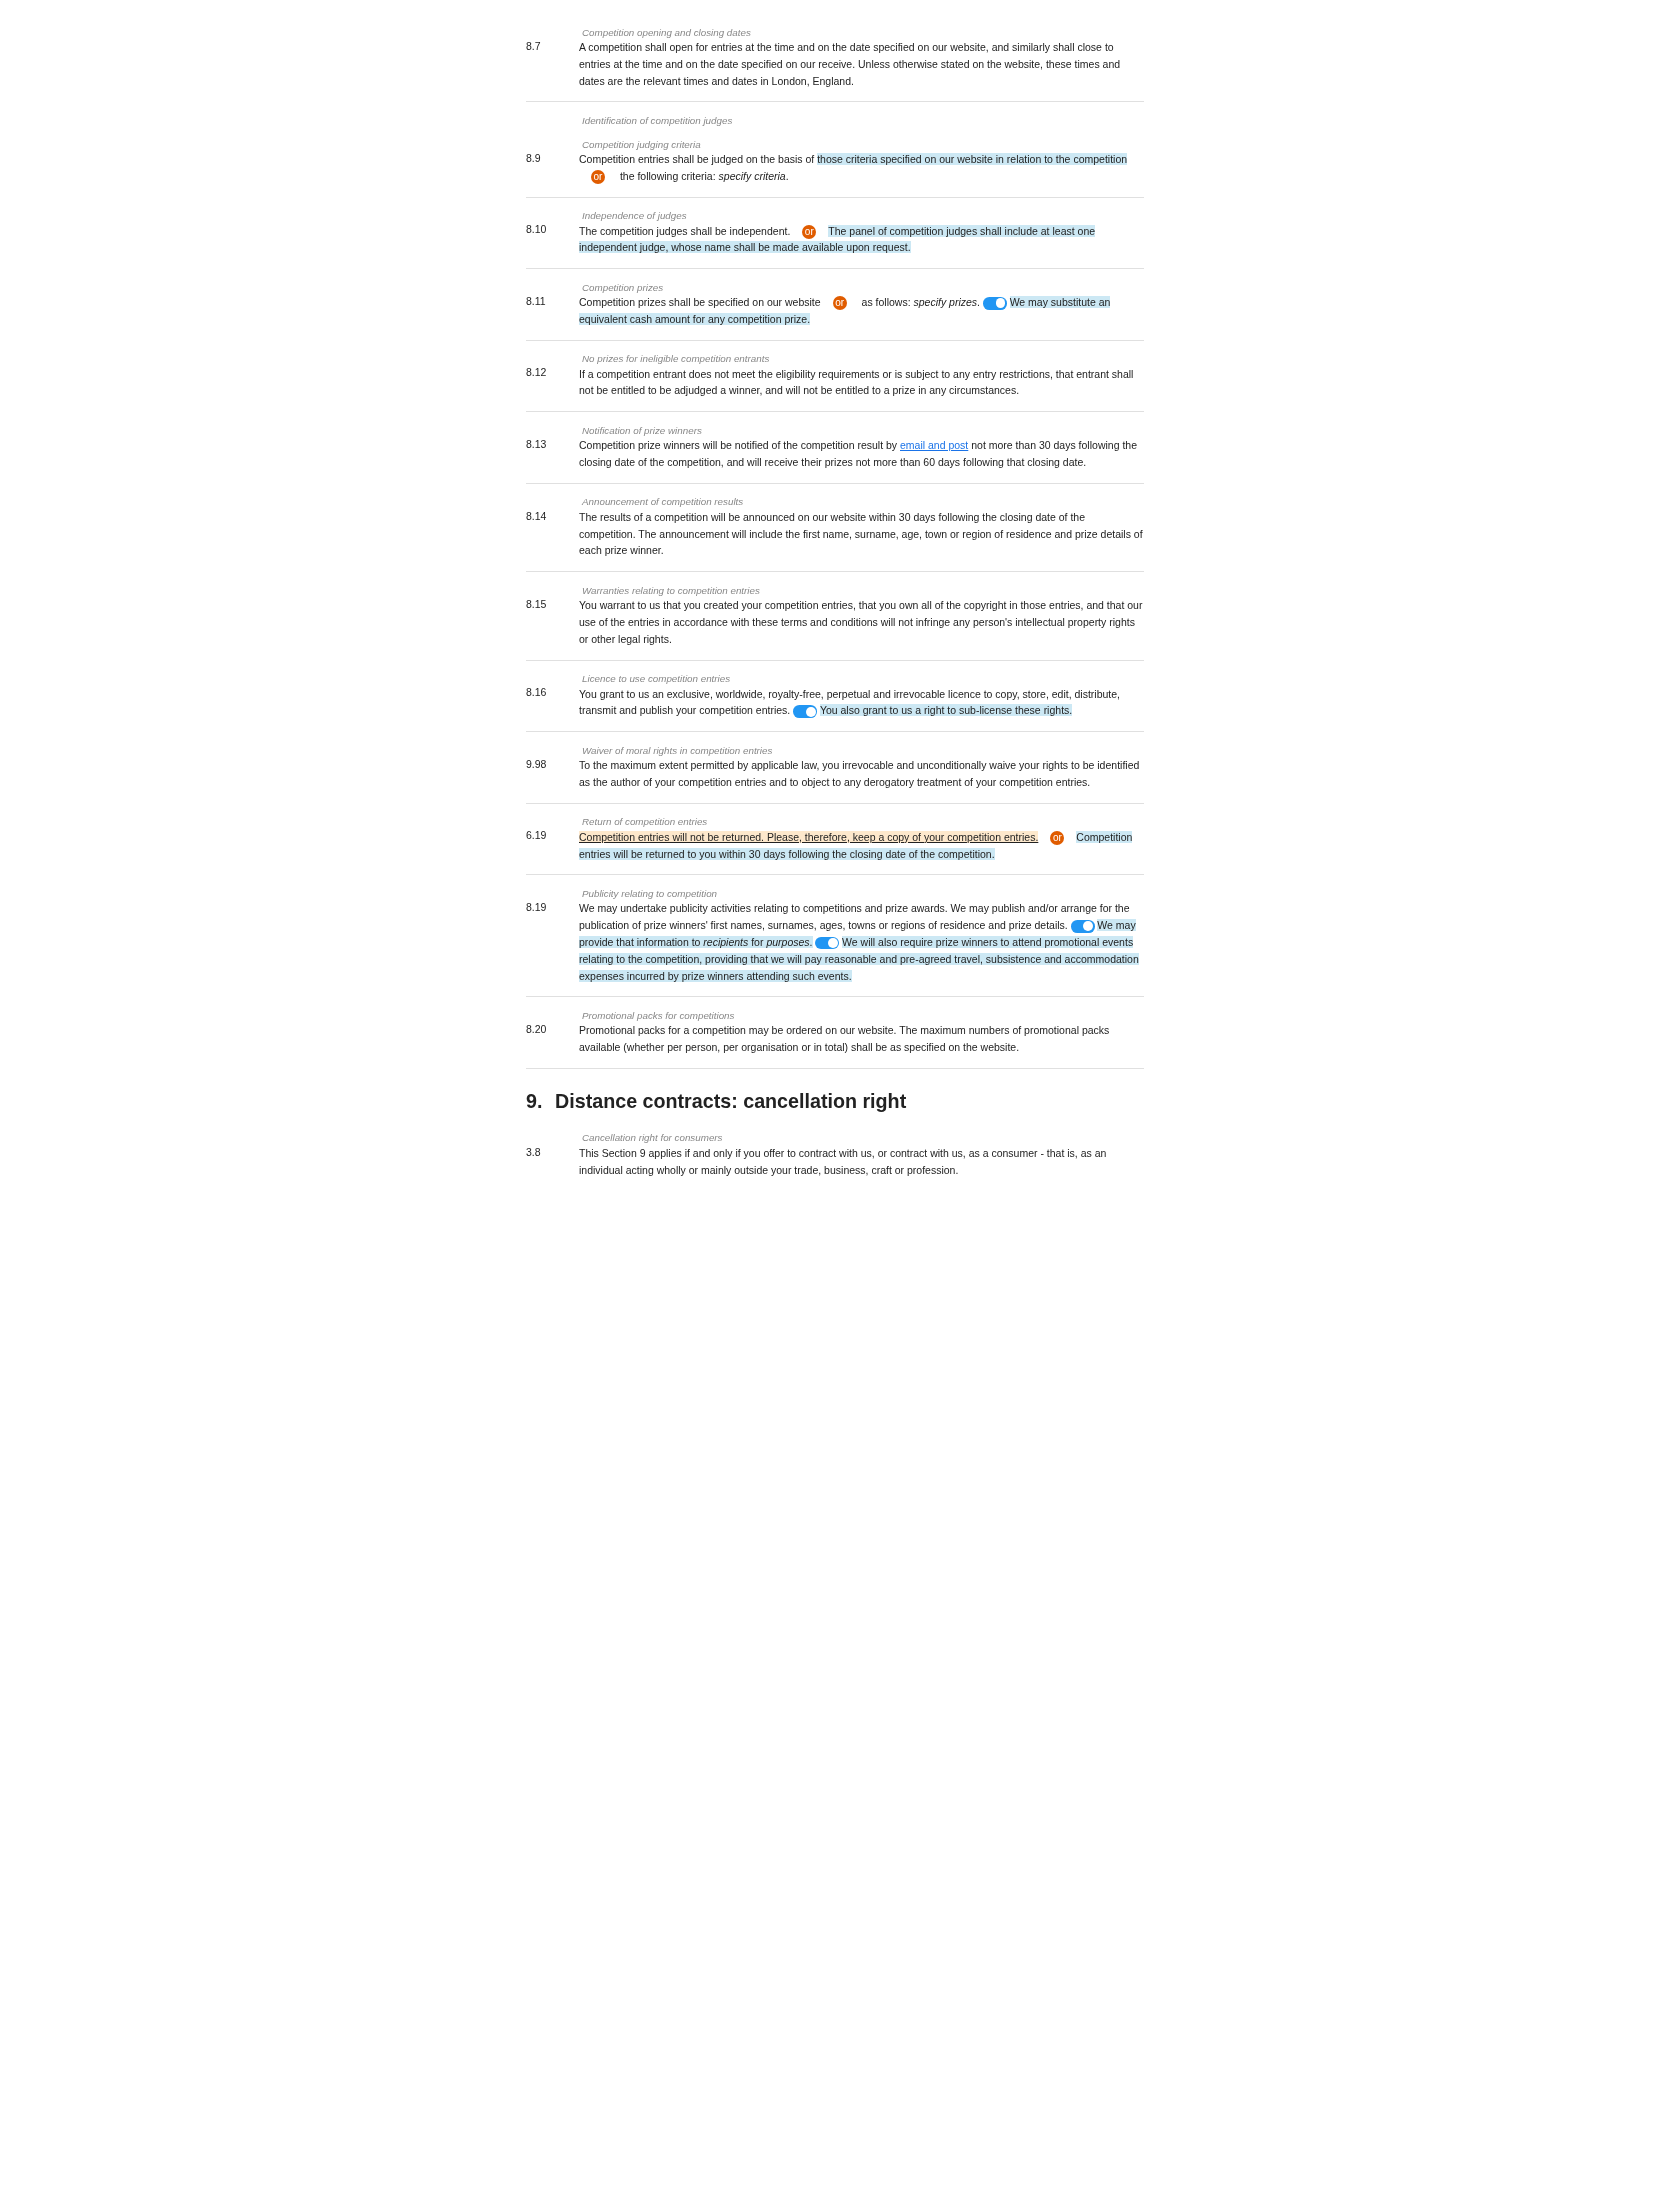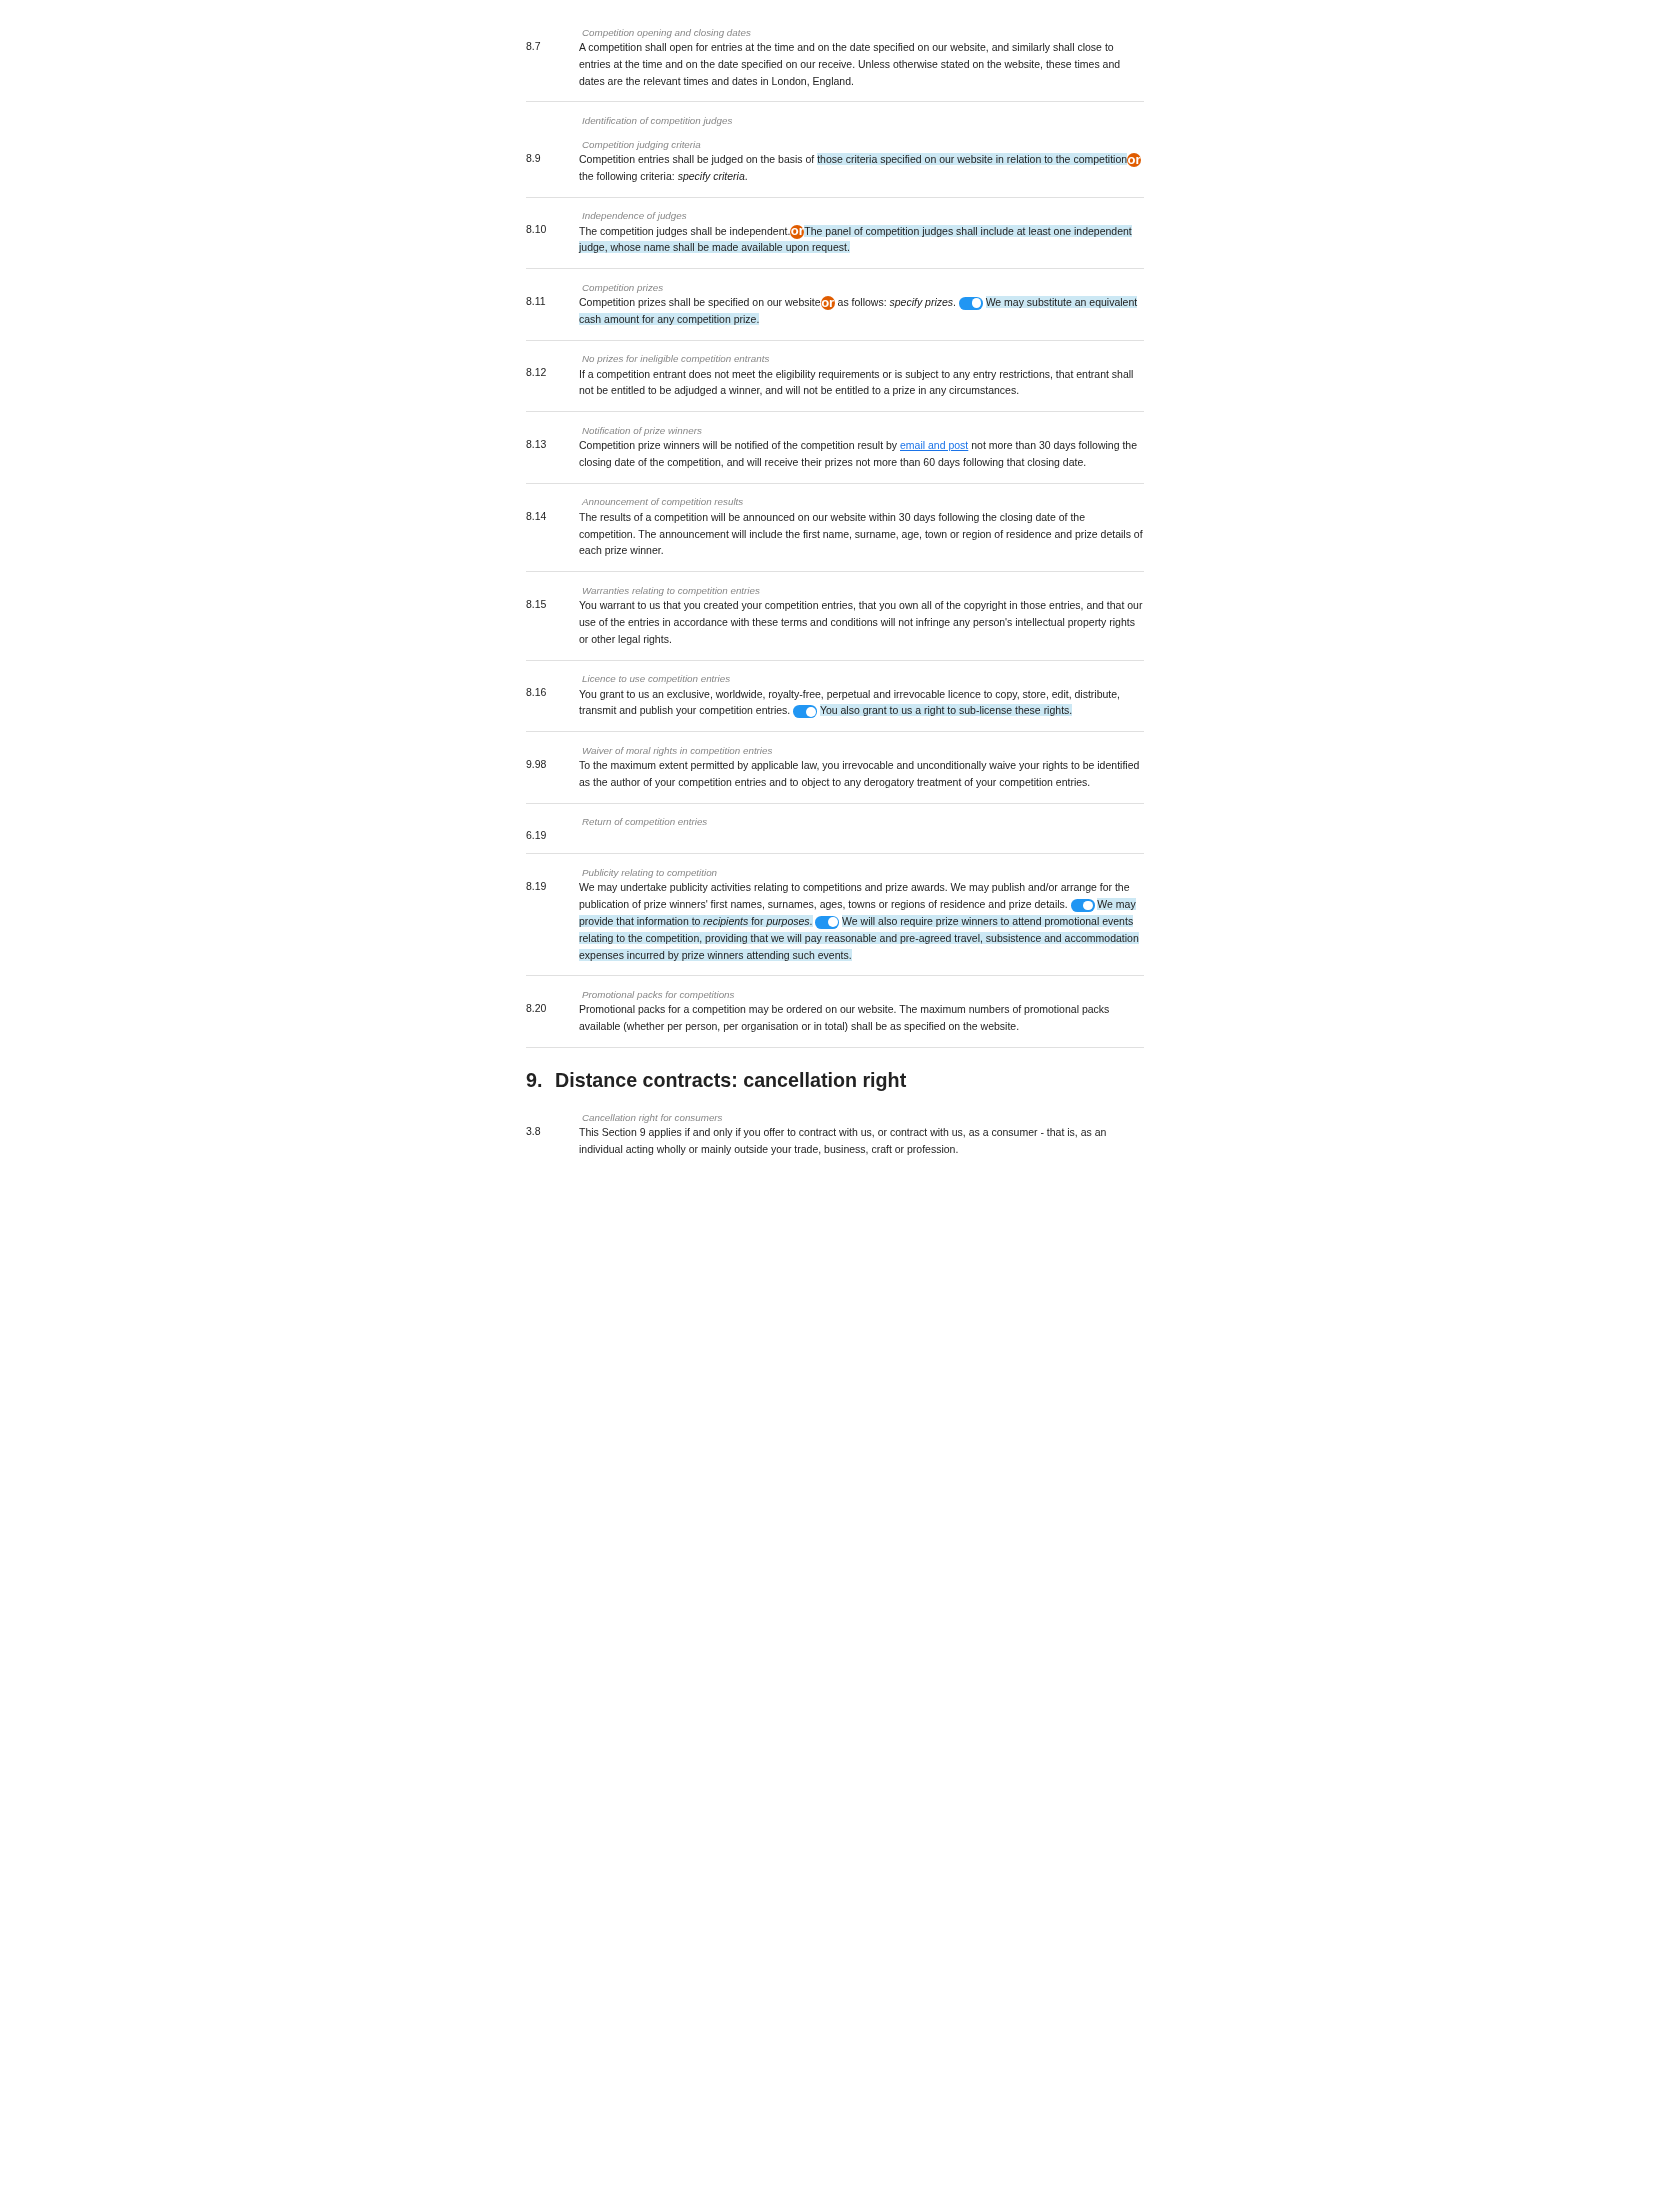--- a/index.html
+++ b/index.html
@@ -56,23 +56,23 @@
     }
     .or-badge {
       display: inline-flex;
       align-items: center;
       justify-content: center;
       background: #e05c00;
       color: #fff;
       border-radius: 50%;
       width: 14px;
       height: 14px;
-      font-size: 13px;
-      font-weight: bold;
-      margin: 0 0;
+      font-size: 10px;
+      font-weight: normal;
+      margin: 0 12px;
       vertical-align: middle;
     }
     .toggle {
       display: inline-flex;
       align-items: center;
       vertical-align: middle;
       margin: 0 2.8px;
     }
     .toggle-track {
       width: 24px;
@@ -167,20 +167,21 @@
         </span><span class="highlight-blue">You also grant to us a right to sub-license these rights.</span></div>
     </div>
     <div class="section-heading section-block">Waiver of moral rights in competition entries</div>
     <div class="clause-row">
       <div class="clause-num">9.98</div>
       <div class="clause-text">To the maximum extent permitted by applicable law, you irrevocable and unconditionally waive your rights to be identified as the author of your competition entries and to object to any derogatory treatment of your competition entries.</div>
     </div>
     <div class="section-heading section-block">Return of competition entries</div>
     <div class="clause-row">
       <div class="clause-num">6.19</div>
+      <div class="clause-text"><span class="highlight-orange">Competition entries will not be returned. Please, therefore, keep a copy of your competition entries.</span><span class="or-badge">or</span><span class="highlight-blue">Competition entries will be returned to you within 30 days following the closing date of the competition.</span></div>
     </div>
     <div class="section-heading section-block">Publicity relating to competition</div>
     <div class="clause-row">
       <div class="clause-num">8.19</div>
       <div class="clause-text">We may undertake publicity activities relating to competitions and prize awards. We may publish and/or arrange for the publication of prize winners' first names, surnames, ages, towns or regions of residence and prize details.<span class="toggle">
           <span class="toggle-track">
             <span class="toggle-thumb"></span>
           </span>
         </span><span class="highlight-blue">We may provide that information to </span><span class="highlight-blue italic-text">recipients</span><span class="highlight-blue"> for </span><span class="highlight-blue italic-text">purposes</span><span class="highlight-blue">.</span><span class="toggle">
           <span class="toggle-track">

